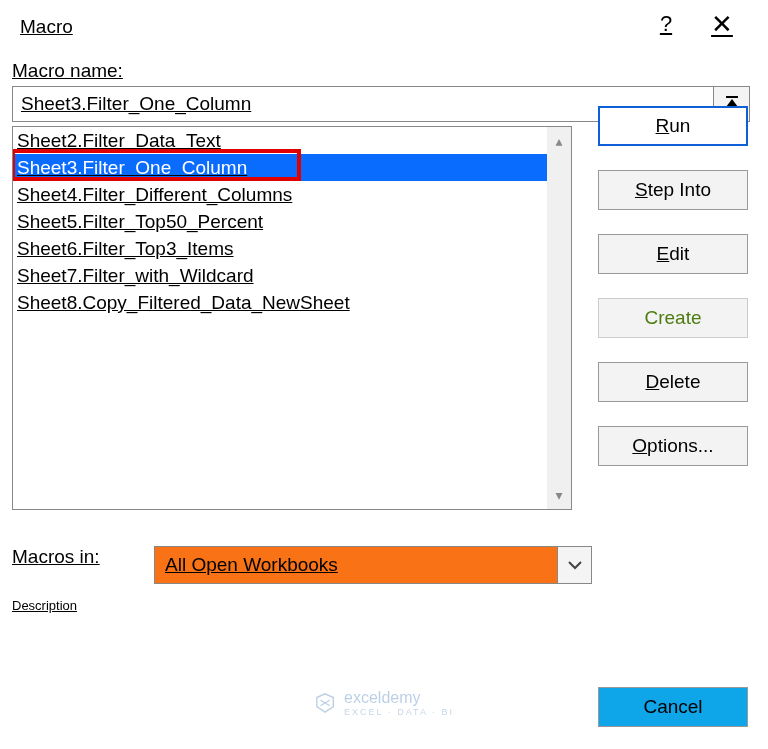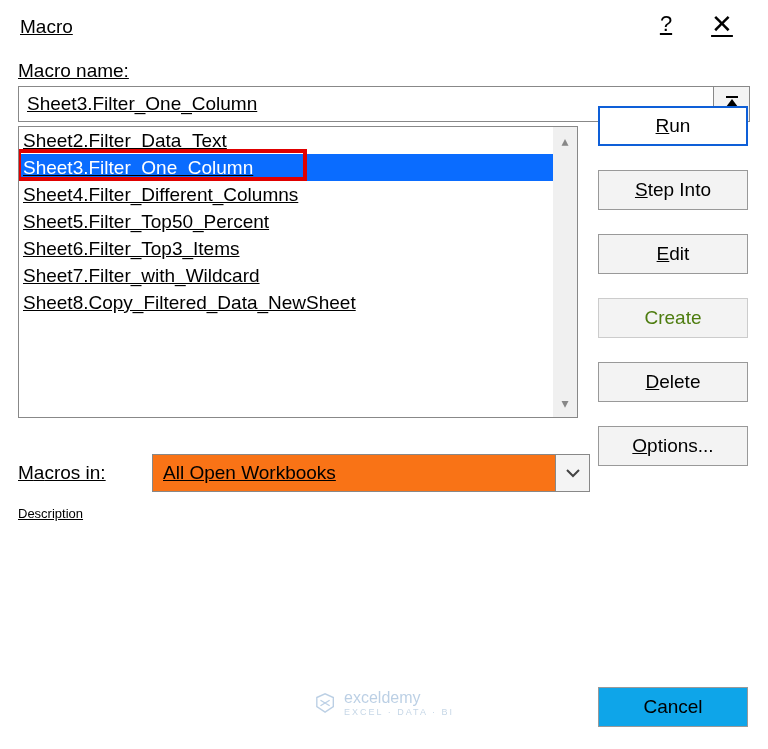--- a/index.html
+++ b/index.html
@@ -36,21 +36,21 @@
     width: 56px;
     height: 48px;
     display: flex;
     align-items: center;
     justify-content: center;
     font-size: 22px;
     cursor: pointer;
   }
   .tb-btn.close { font-size: 26px; font-weight: 300; }
   .body {
-    padding: 12px 18px 0 18px;
+    padding: 12px 18px 0 12px;
     position: relative;
   }
   .label {
     font-size: 19px;
     margin-bottom: 4px;
     display: block;
   }
   .name-row {
     display: flex;
     align-items: stretch;
@@ -105,21 +105,21 @@
     background: #fff;
   }
   .btn.disabled {
     color: #4d7c0f;
     border-color: #ccc;
     cursor: default;
   }
   .list-wrap {
     width: 560px;
     border: 1px solid #888;
-    height: 292px;
+    height: 384px;
     position: relative;
     overflow: hidden;
     margin-bottom: 36px;
   }
   .list-scroll {
     position: absolute;
     top: 0; right: 0; bottom: 0;
     width: 24px;
     background: #f0f0f0;
     display: flex;
@@ -144,22 +144,22 @@
     background: #0a6cff;
     color: #fff;
   }
   .highlight-box {
     position: absolute;
     border: 4px solid #e00000;
     pointer-events: none;
   }
   .macros-in-row {
     display: flex;
-    align-items: center;
-    gap: 18px;
+    align-items: flex-start;
+    gap: 26px;
     margin-bottom: 14px;
   }
   .macros-in-label { width: 116px; font-size: 19px; }
   .combo {
     display: flex;
     align-items: center;
     border: 1px solid #888;
     height: 38px;
     width: 438px;
     background: #f97316;

